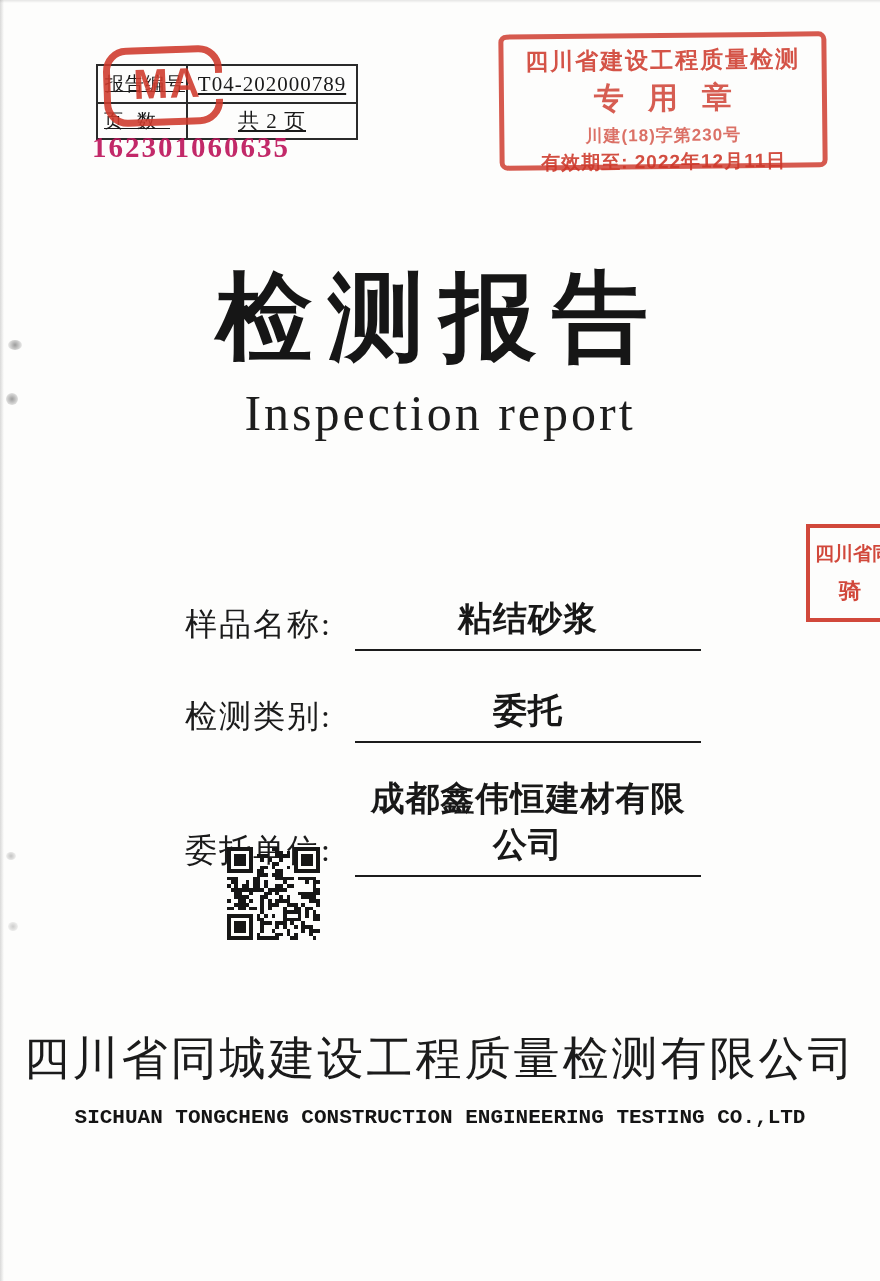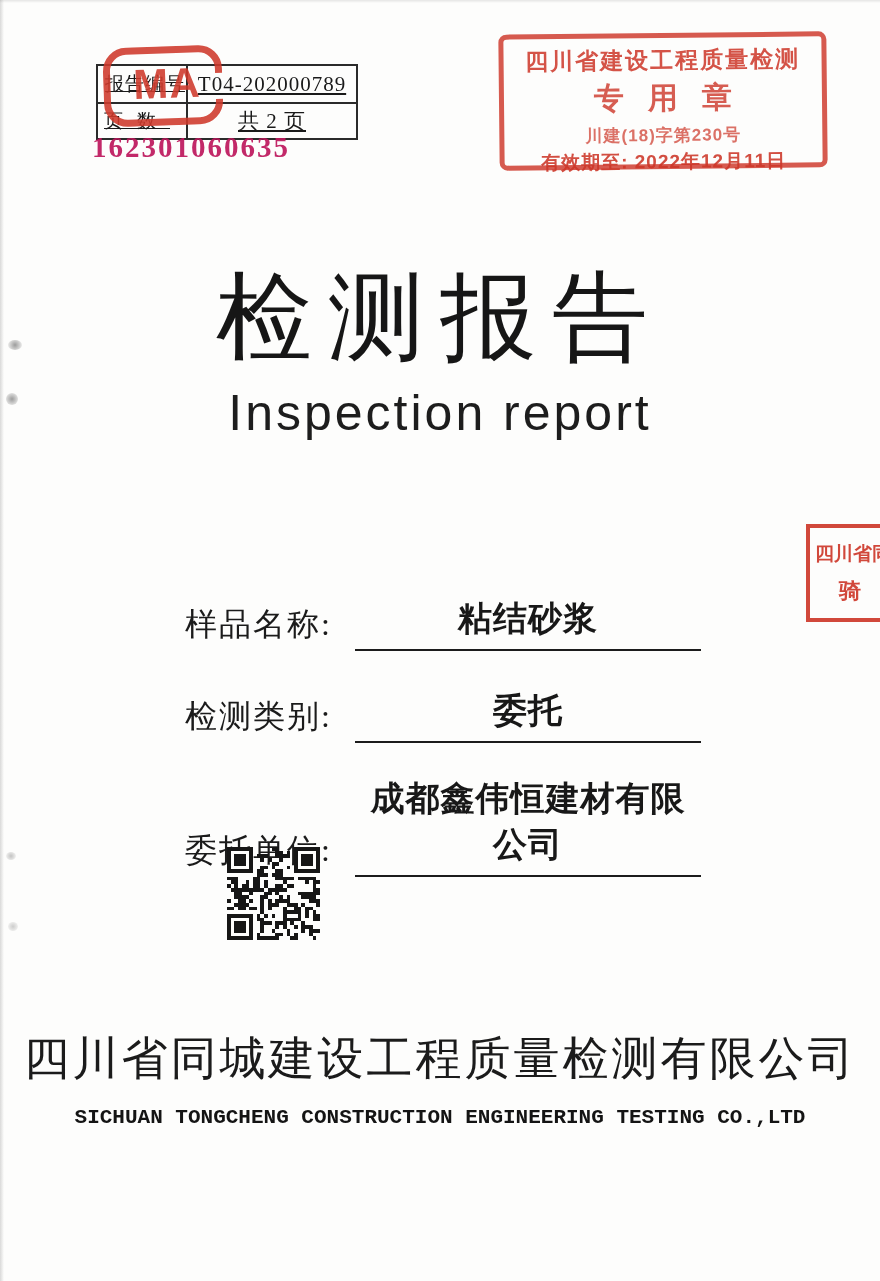--- a/index.html
+++ b/index.html
@@ -53,26 +53,26 @@
     font-family:"Liberation Sans",sans-serif;font-weight:bold;
   }
   .stamp-tr .l1{margin-top:7px;font-size:23px;letter-spacing:2px;opacity:.85;}
   .stamp-tr .l2{margin-top:2px;font-size:30px;letter-spacing:24px;text-indent:24px;opacity:.8;}
   .stamp-tr .l3{margin-top:5px;font-size:17px;letter-spacing:1px;opacity:.7;}
   .stamp-tr .l4{margin-top:2px;font-size:19px;letter-spacing:1px;opacity:.88;}
 
   
   .title-zh{
     position:absolute;left:0;right:0;top:254px;text-align:center;
-    font-family:"Liberation Sans",sans-serif;font-weight:normal;
+    font-family:"Liberation Sans",sans-serif;font-weight:bold;
     font-size:96px;letter-spacing:16px;color:#161616;
   }
   .title-en{
     position:absolute;left:0;right:0;top:384px;text-align:center;
-    font-family:Liberation Sans, sans-serif;font-size:50px;letter-spacing:3px;color:#1d1d1d;
+    font-family:Liberation Serif, serif;font-size:50px;letter-spacing:3px;color:#1d1d1d;
   }
 
   
   .stamp-side{
     position:absolute;left:806px;top:524px;width:82px;height:90px;
     border:4px solid #ce392b;border-right:none;
     color:#ce392b;font-family:"Liberation Sans",sans-serif;font-weight:bold;opacity:.92;
   }
   .stamp-side .s1{margin-top:13px;padding-left:5px;font-size:19px;letter-spacing:0px;white-space:nowrap;}
   .stamp-side .s2{margin-top:9px;text-align:center;font-size:22px;letter-spacing:2px;}

